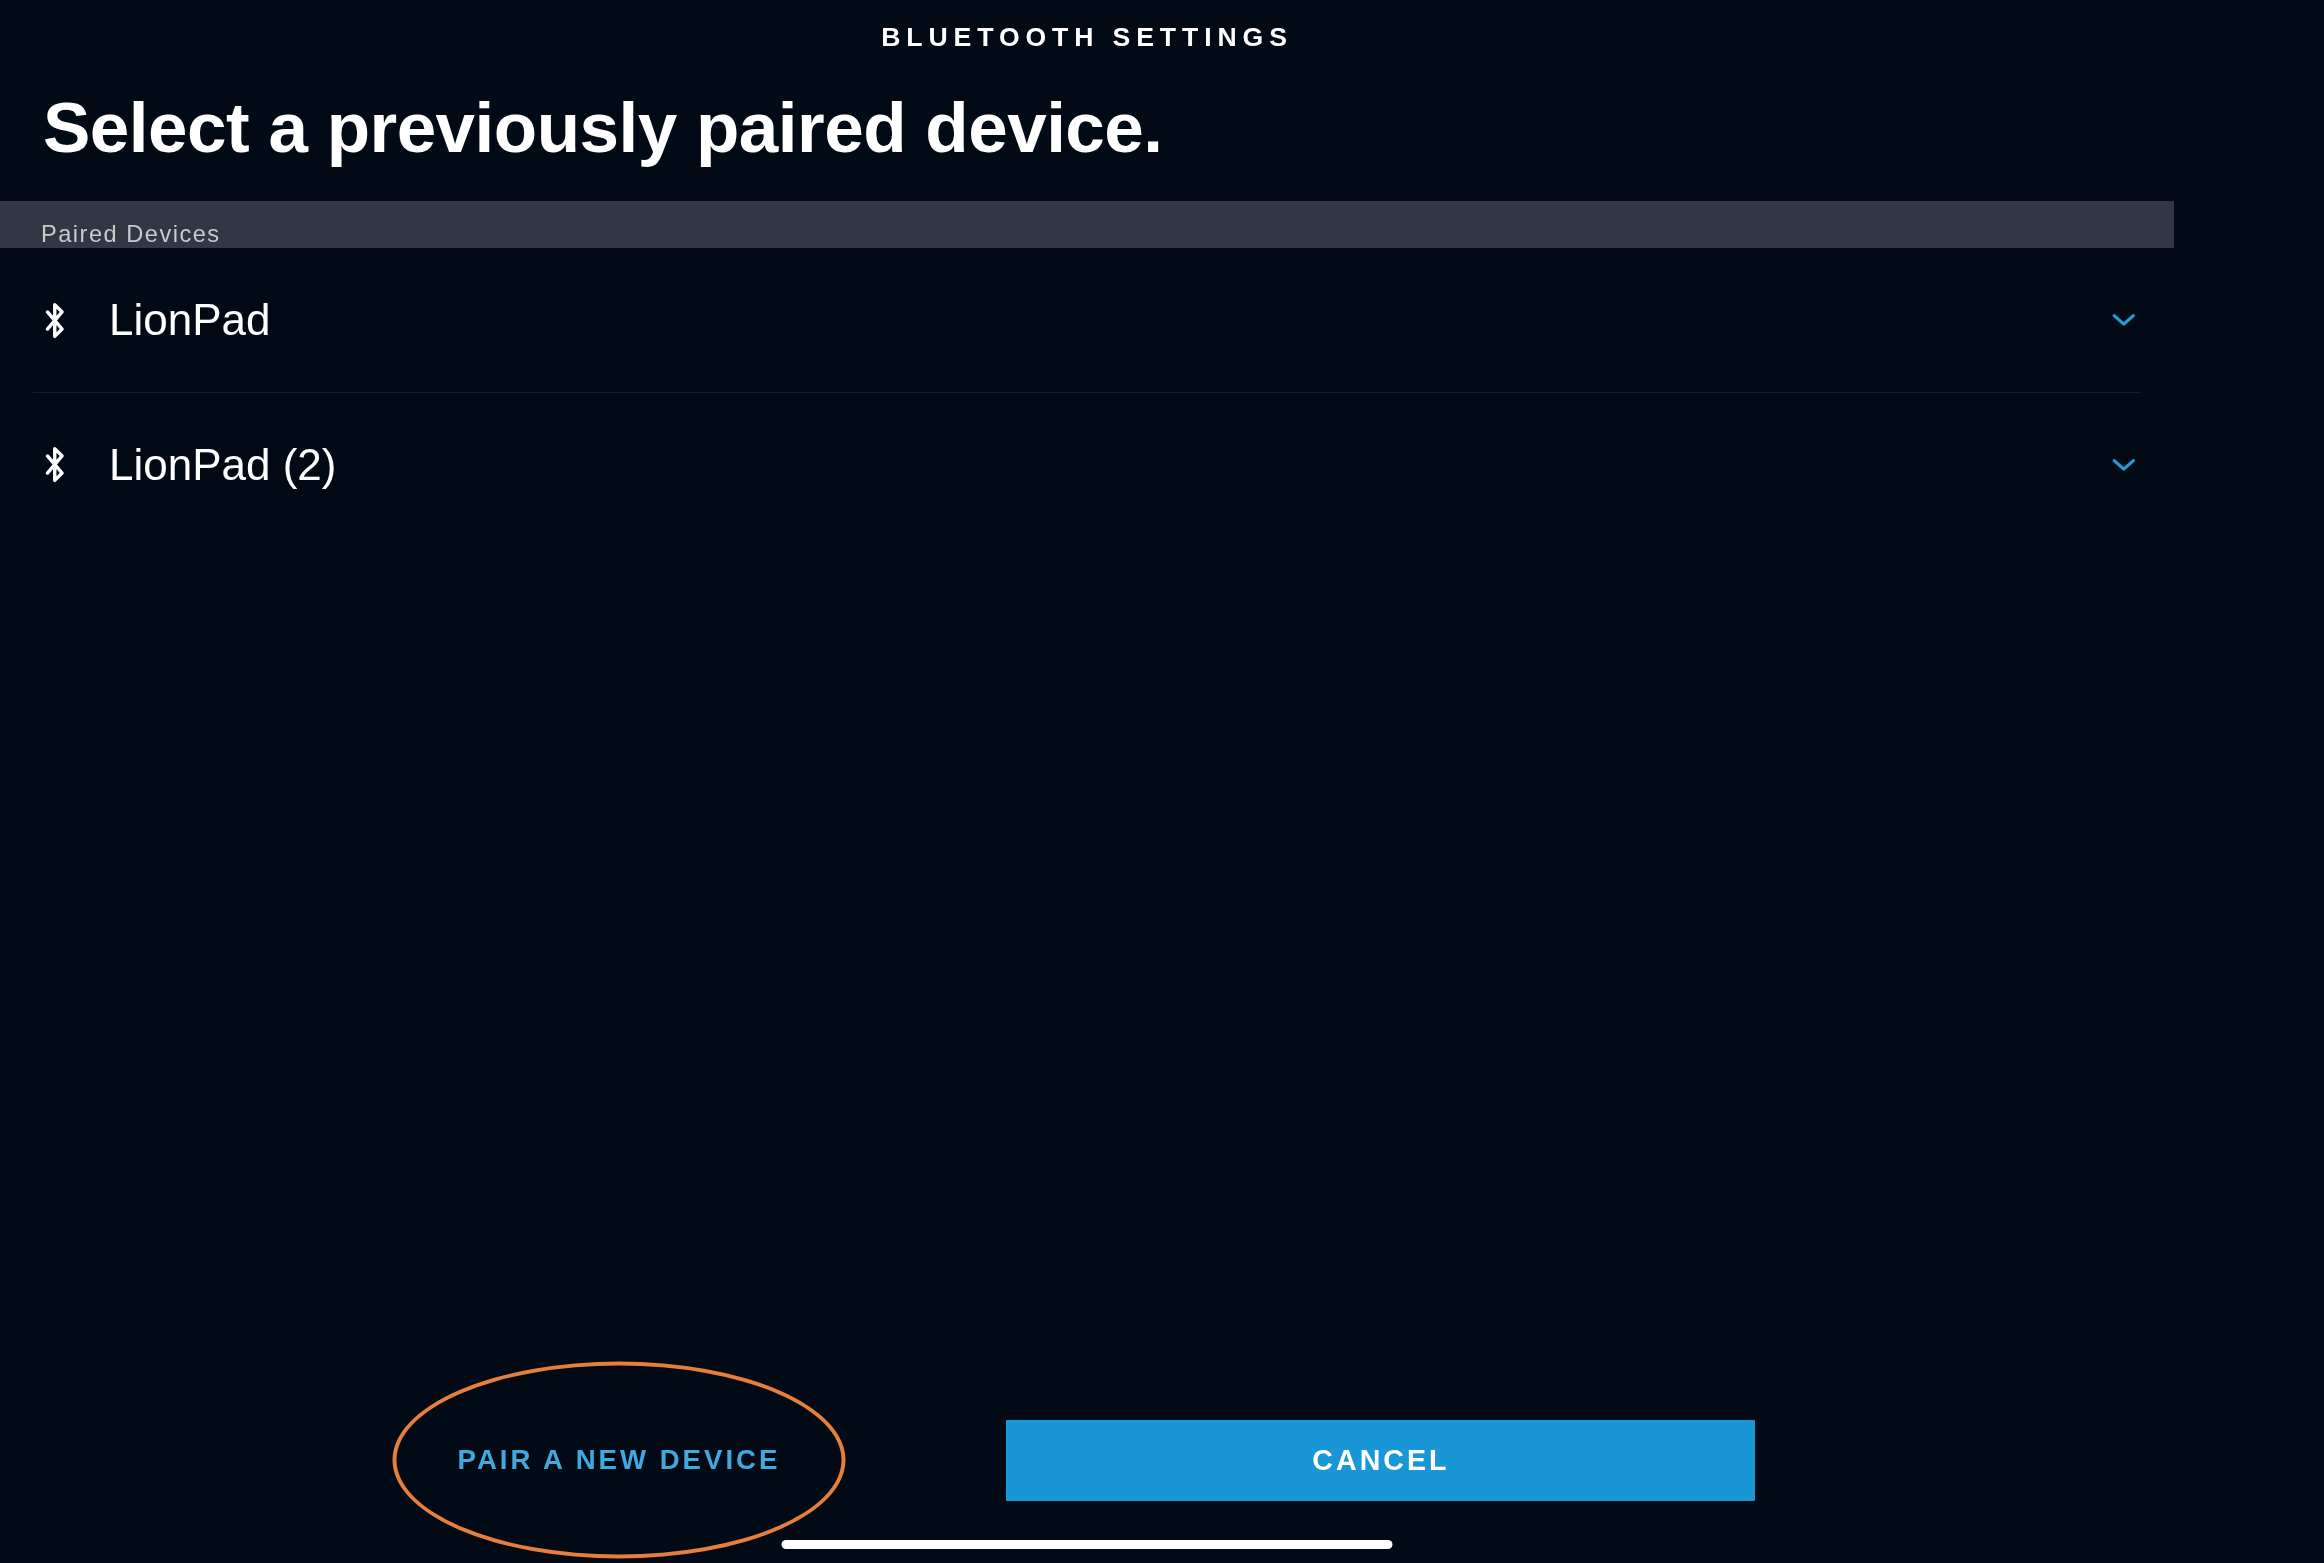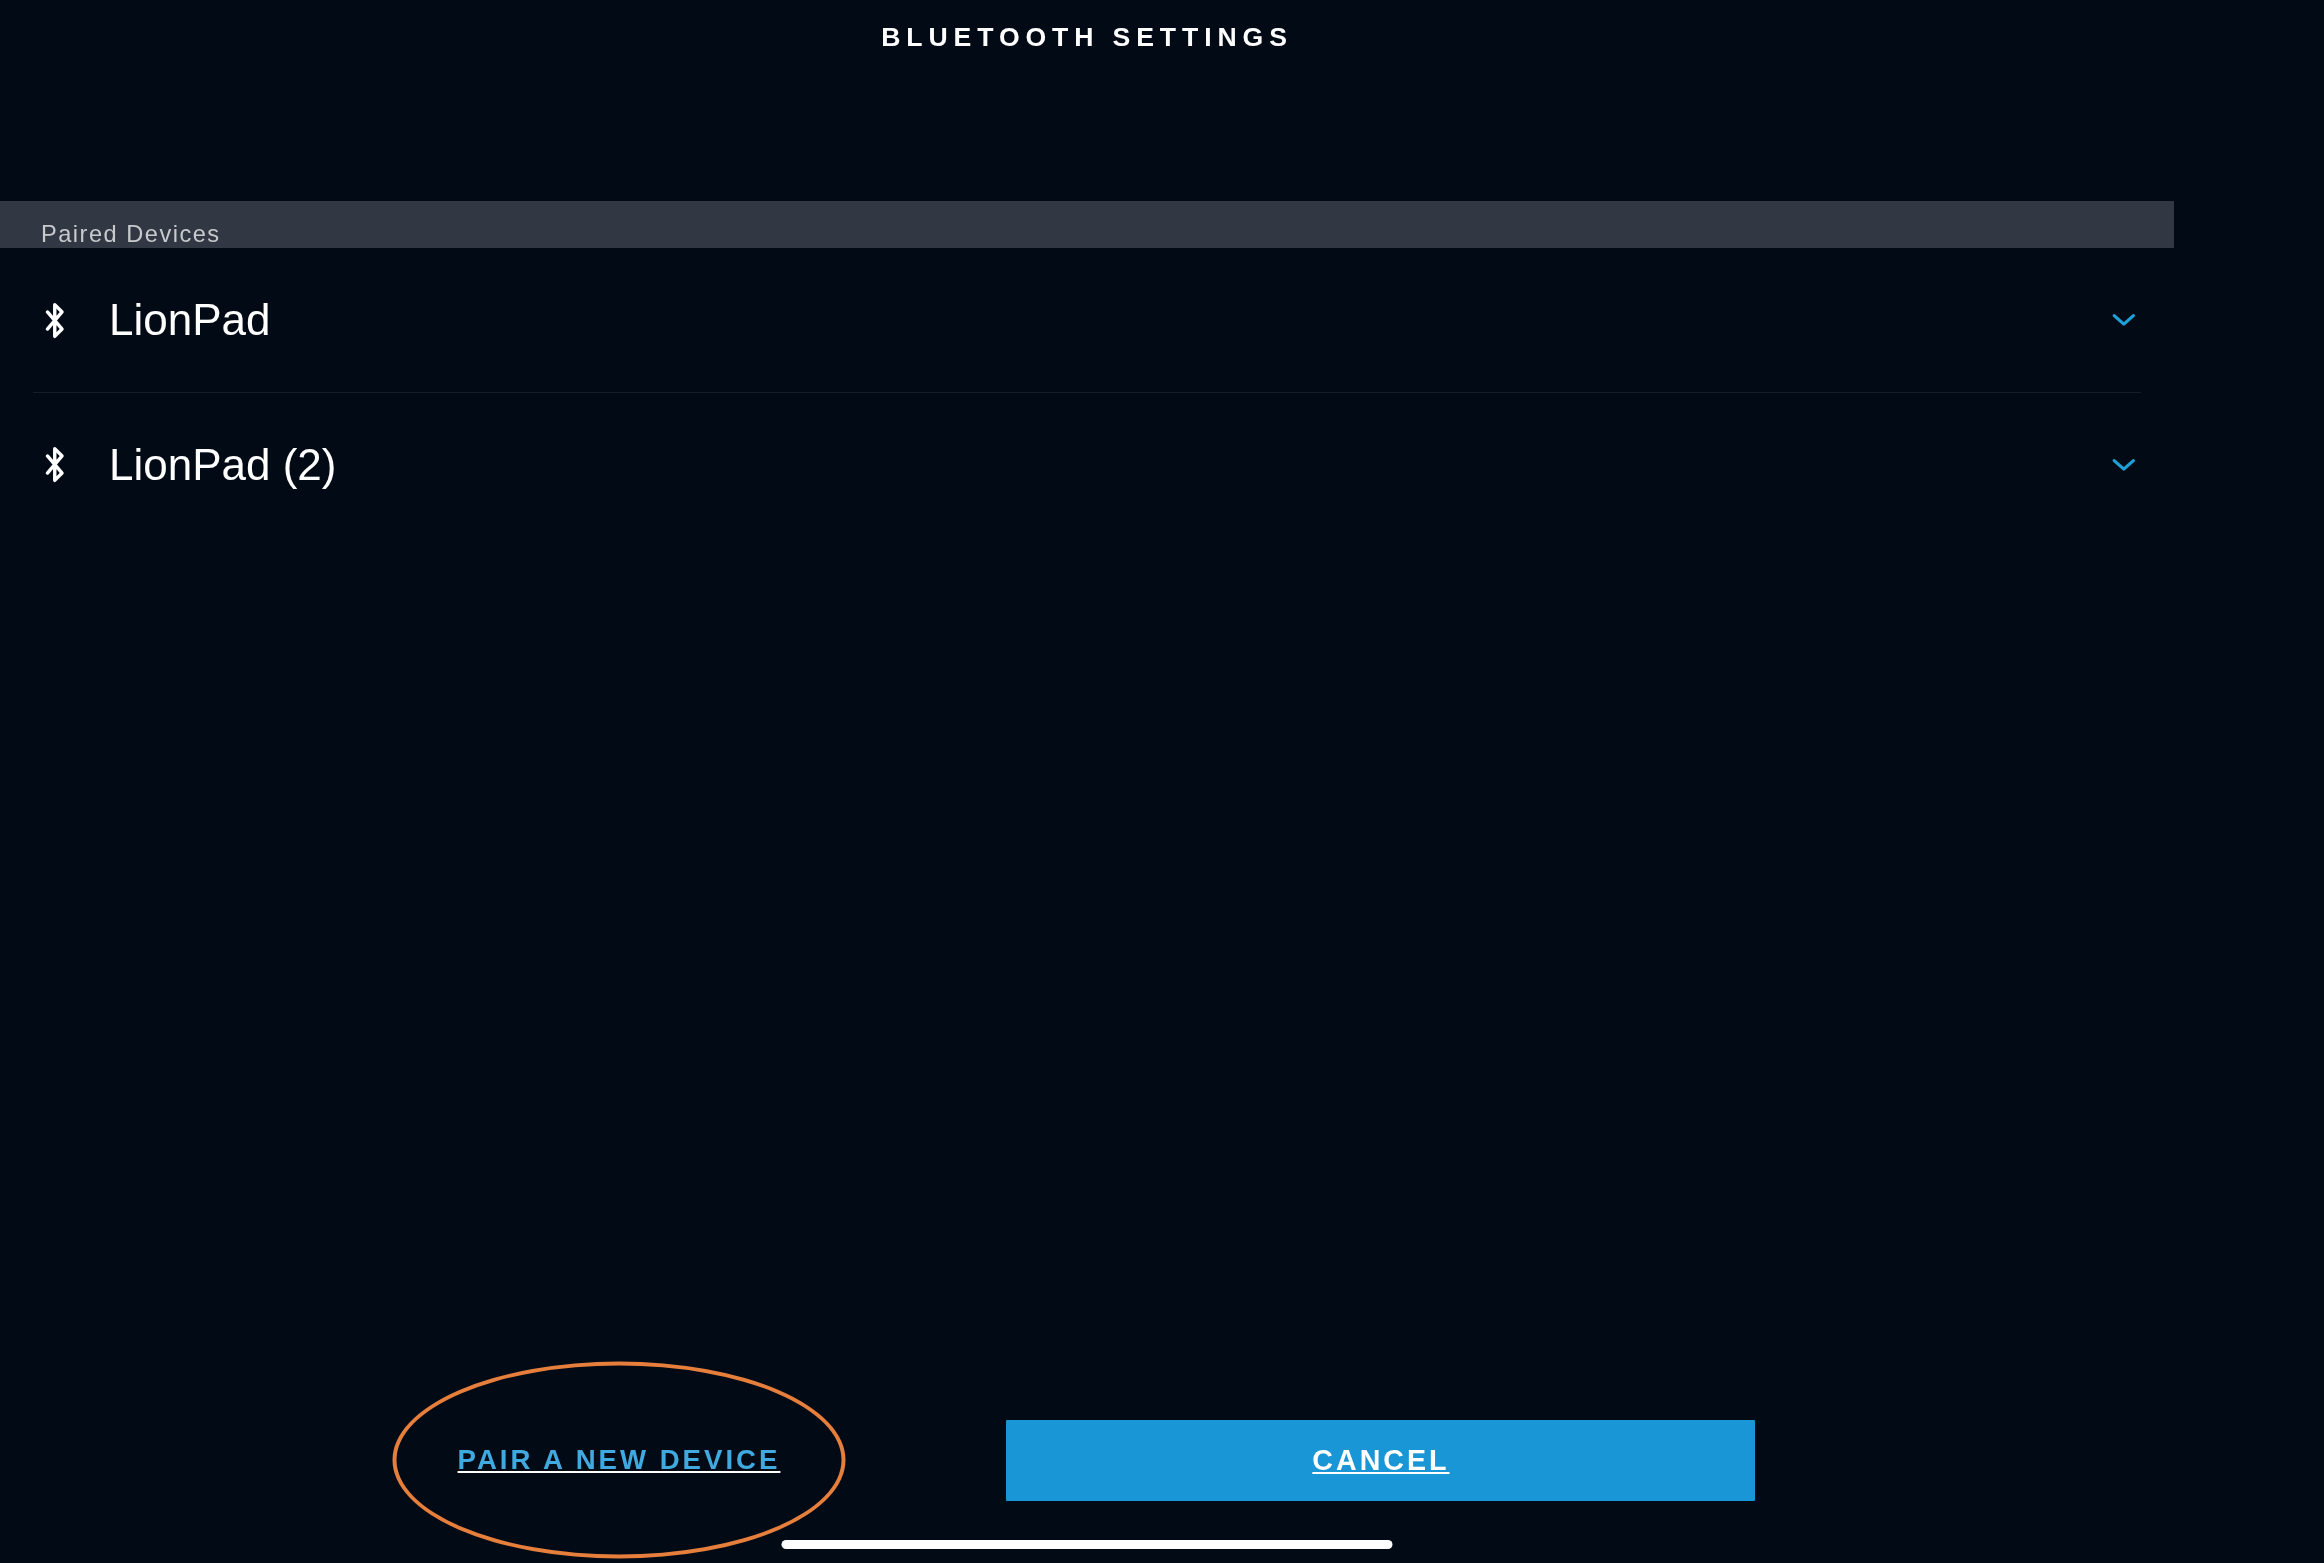--- a/index.html
+++ b/index.html
@@ -145,21 +145,20 @@
 
   .actions {
     position: absolute;
     bottom: 59px;
     left: 0;
     right: 0;
     display: flex;
     justify-content: center;
     gap: 187px;
     align-items: center;
-    text-decoration: underline;
   }
 
   .pair-wrap {
     position: relative;
     display: inline-flex;
     align-items: center;
     justify-content: center;
   }
 
   .pair-ellipse {
@@ -209,20 +208,21 @@
     background: #ffffff;
   }
 </style>
 </head>
 <body>
 
 <div class="screen">
 
   <div class="status-title">BLUETOOTH SETTINGS</div>
 
+  <div class="page-heading">Select a previously paired device.</div>
 
   <div class="section-header">
     <span>Paired Devices</span>
   </div>
 
   <div class="device-list">
 
     <div class="device-row">
       <span class="bt-icon">
         <svg viewBox="0 0 24 32">

